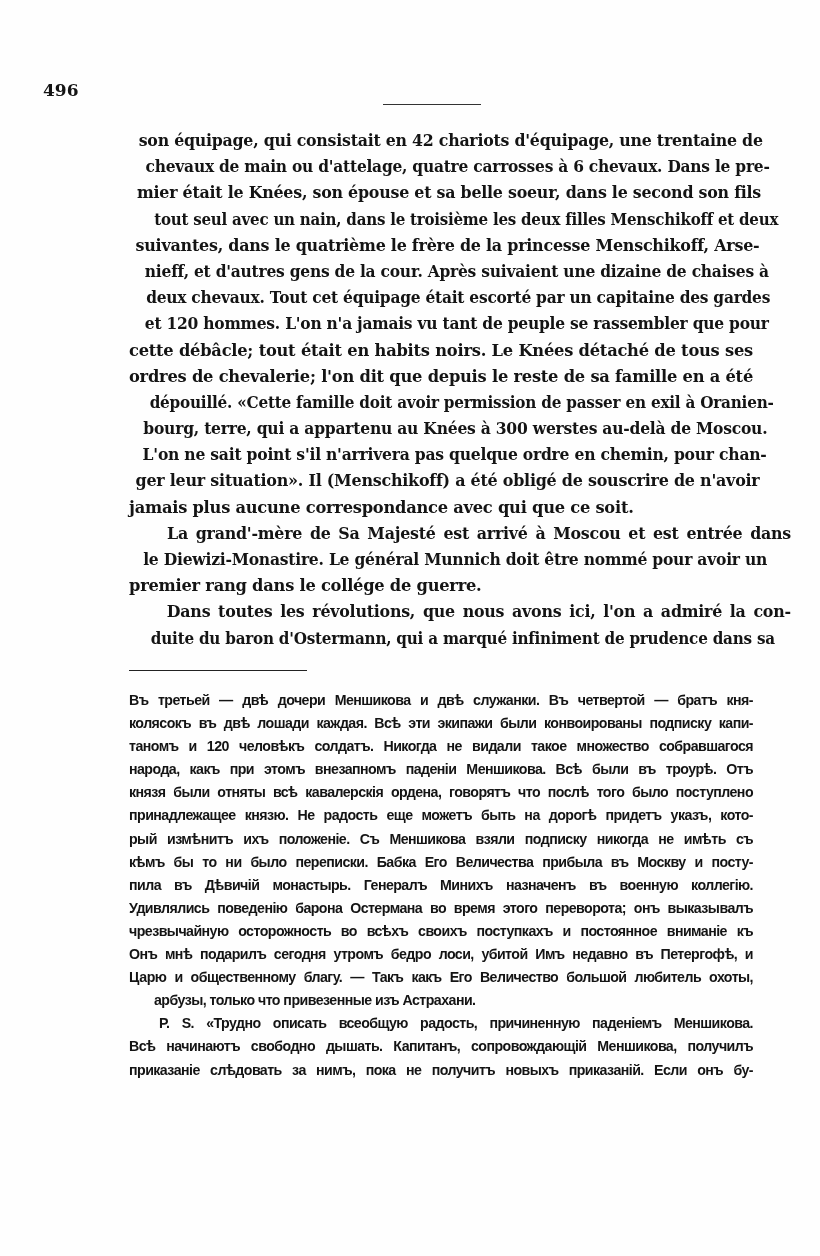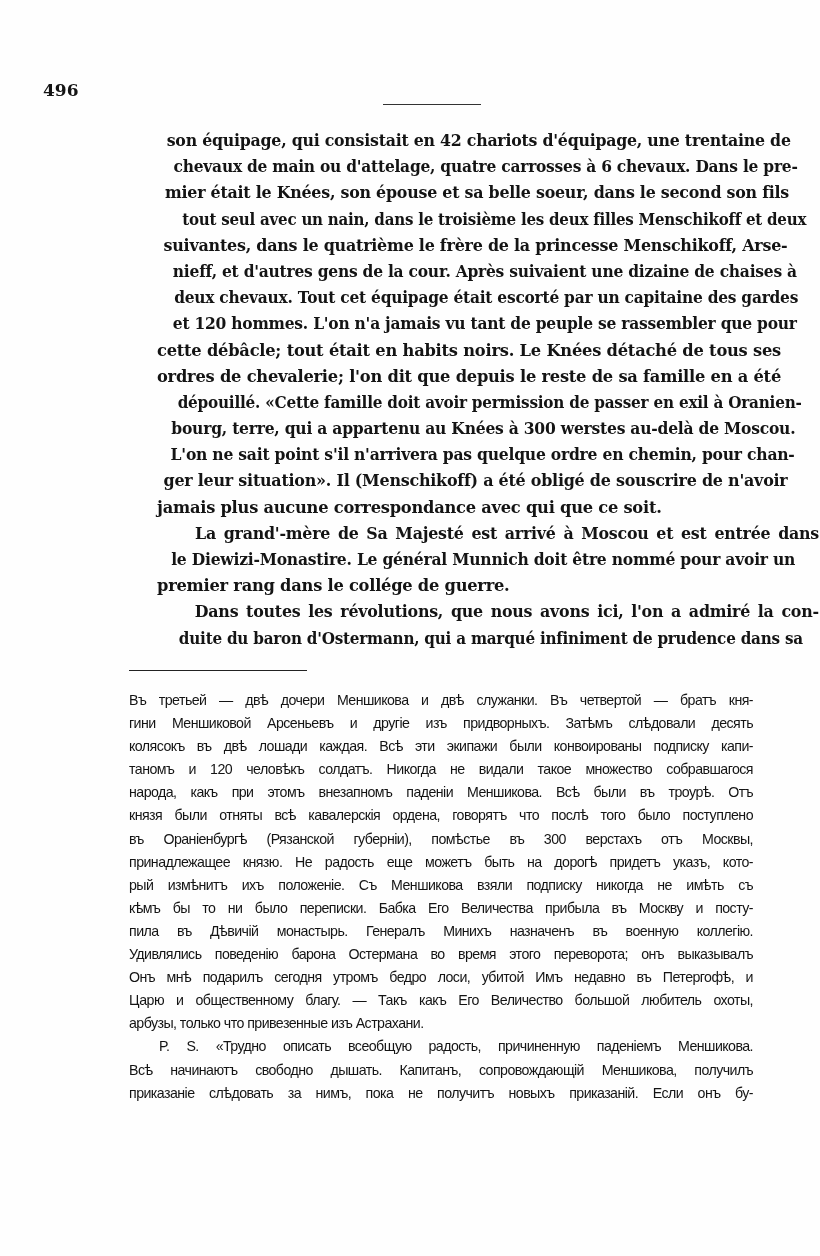--- a/index.html
+++ b/index.html
@@ -6,40 +6,40 @@
   body { width: 820px; height: 1256px; position: relative; overflow: hidden; color: #141414; }
   .page { position: absolute; left: 0; top: 0; width: 820px; height: 1256px; background: #fefefe; }
   .page-number {
     position: absolute; left: 0; width: 820px; top: 80px; text-align: left;
     font-family: "DejaVu Serif", serif; font-weight: bold; font-size: 17px; letter-spacing: 0px; padding-left: 43px;
   }
   .page-rule {
     position: absolute; left: 383px; top: 104px; width: 98px; height: 0;
     border-top: 1.5px solid #333;
   }
-  .main { position: absolute; left: 129px; top: 128px; width: 624px; margin-left: 28px; }
+  .main { position: absolute; left: 129px; top: 128px; width: 624px; }
   .main .line {
     font-family: "DejaVu Serif", serif; font-weight: bold; font-size: 16.3px;
     height: 26.2px; line-height: 26.2px; white-space: nowrap;
     text-align: justify; text-align-last: justify; letter-spacing: -0.25px;
   }
   .main .line.last { text-align-last: left; }
   .main .line.indent { padding-left: 30px; }
   .fn-rule {
     position: absolute; left: 129px; top: 670px; width: 178px; height: 0;
     border-top: 1.5px solid #222;
   }
   .footnote { position: absolute; left: 129px; top: 689px; width: 624px; }
   .footnote .line {
-    font-family: "Liberation Sans Narrow", "Liberation Sans", sans-serif; font-weight: normal;
+    font-family: "Liberation Sans Narrow", "Liberation Sans", sans-serif; font-weight: bold;
     font-size: 14.2px; height: 23.1px; line-height: 23.1px; white-space: nowrap;
     text-align: justify; text-align-last: justify; letter-spacing: -0.55px;
     transform-origin: left center;
   }
-  .footnote .line.last { text-align-last: left; }
+  .footnote .line.last { text-align-last: left; margin-left: 25px; }
   .footnote .line.indent { padding-left: 30px; }
 </style>
 </head>
 <body>
 
 <div class="page">
   <div class="page-number">496</div>
   <div class="page-rule"></div>
 
   <div class="main" id="main-text">
@@ -62,31 +62,30 @@
       <div class="line" style="transform: scaleX(0.9566); width: 652.297px;">le Diewizi-Monastire. Le général Munnich doit être nommé pour avoir un</div>
       <div class="line last">premier rang dans le collége de guerre.</div>
       <div class="line indent" style="transform: scaleX(0.9744); width: 640.381px;">Dans toutes les révolutions, que nous avons ici, l'on a admiré la con-</div>
       <div class="line" style="transform: scaleX(0.9345); width: 667.734px;">duite du baron d'Ostermann, qui a marqué infiniment de prudence dans sa</div>
     </div>
 
   <div class="fn-rule"></div>
 
   <div class="footnote" id="footnote-text">
       <div class="line">Въ третьей — двѣ дочери Меншикова и двѣ служанки. Въ четвертой — братъ кня-</div>
-      <div class="line">гини Меншиковой Арсеньевъ и другіе изъ придворныхъ. Затѣмъ слѣдовали десять</div>
       <div class="line">колясокъ въ двѣ лошади каждая. Всѣ эти экипажи были конвоированы подписку капи-</div>
       <div class="line">таномъ и 120 человѣкъ солдатъ. Никогда не видали такое множество собравшагося</div>
       <div class="line">народа, какъ при этомъ внезапномъ паденіи Меншикова. Всѣ были въ троурѣ. Отъ</div>
       <div class="line">князя были отняты всѣ кавалерскія ордена, говорятъ что послѣ того было поступлено</div>
-      <div class="line">въ Ораніенбургѣ (Рязанской губерніи), помѣстье въ 300 верстахъ отъ Москвы,</div>
       <div class="line">принадлежащее князю. Не радость еще можетъ быть на дорогѣ придетъ указъ, кото-</div>
       <div class="line">рый измѣнитъ ихъ положеніе. Съ Меншикова взяли подписку никогда не имѣть съ</div>
       <div class="line">кѣмъ бы то ни было переписки. Бабка Его Величества прибыла въ Москву и посту-</div>
       <div class="line">пила въ Дѣвичій монастырь. Генералъ Минихъ назначенъ въ военную коллегію.</div>
       <div class="line">Удивлялись поведенію барона Остермана во время этого переворота; онъ выказывалъ</div>
+      <div class="line">чрезвычайную осторожность во всѣхъ своихъ поступкахъ и постоянное вниманіе къ</div>
       <div class="line">Онъ мнѣ подарилъ сегодня утромъ бедро лоси, убитой Имъ недавно въ Петергофѣ, и</div>
       <div class="line">Царю и общественному благу. — Такъ какъ Его Величество большой любитель охоты,</div>
       <div class="line last">арбузы, только что привезенные изъ Астрахани.</div>
       <div class="line indent">P. S. «Трудно описать всеобщую радость, причиненную паденіемъ Меншикова.</div>
       <div class="line">Всѣ начинаютъ свободно дышать. Капитанъ, сопровождающій Меншикова, получилъ</div>
       <div class="line">приказаніе слѣдовать за нимъ, пока не получитъ новыхъ приказаній. Если онъ бу-</div>
     </div>
 </div>
 
 </body></html>

